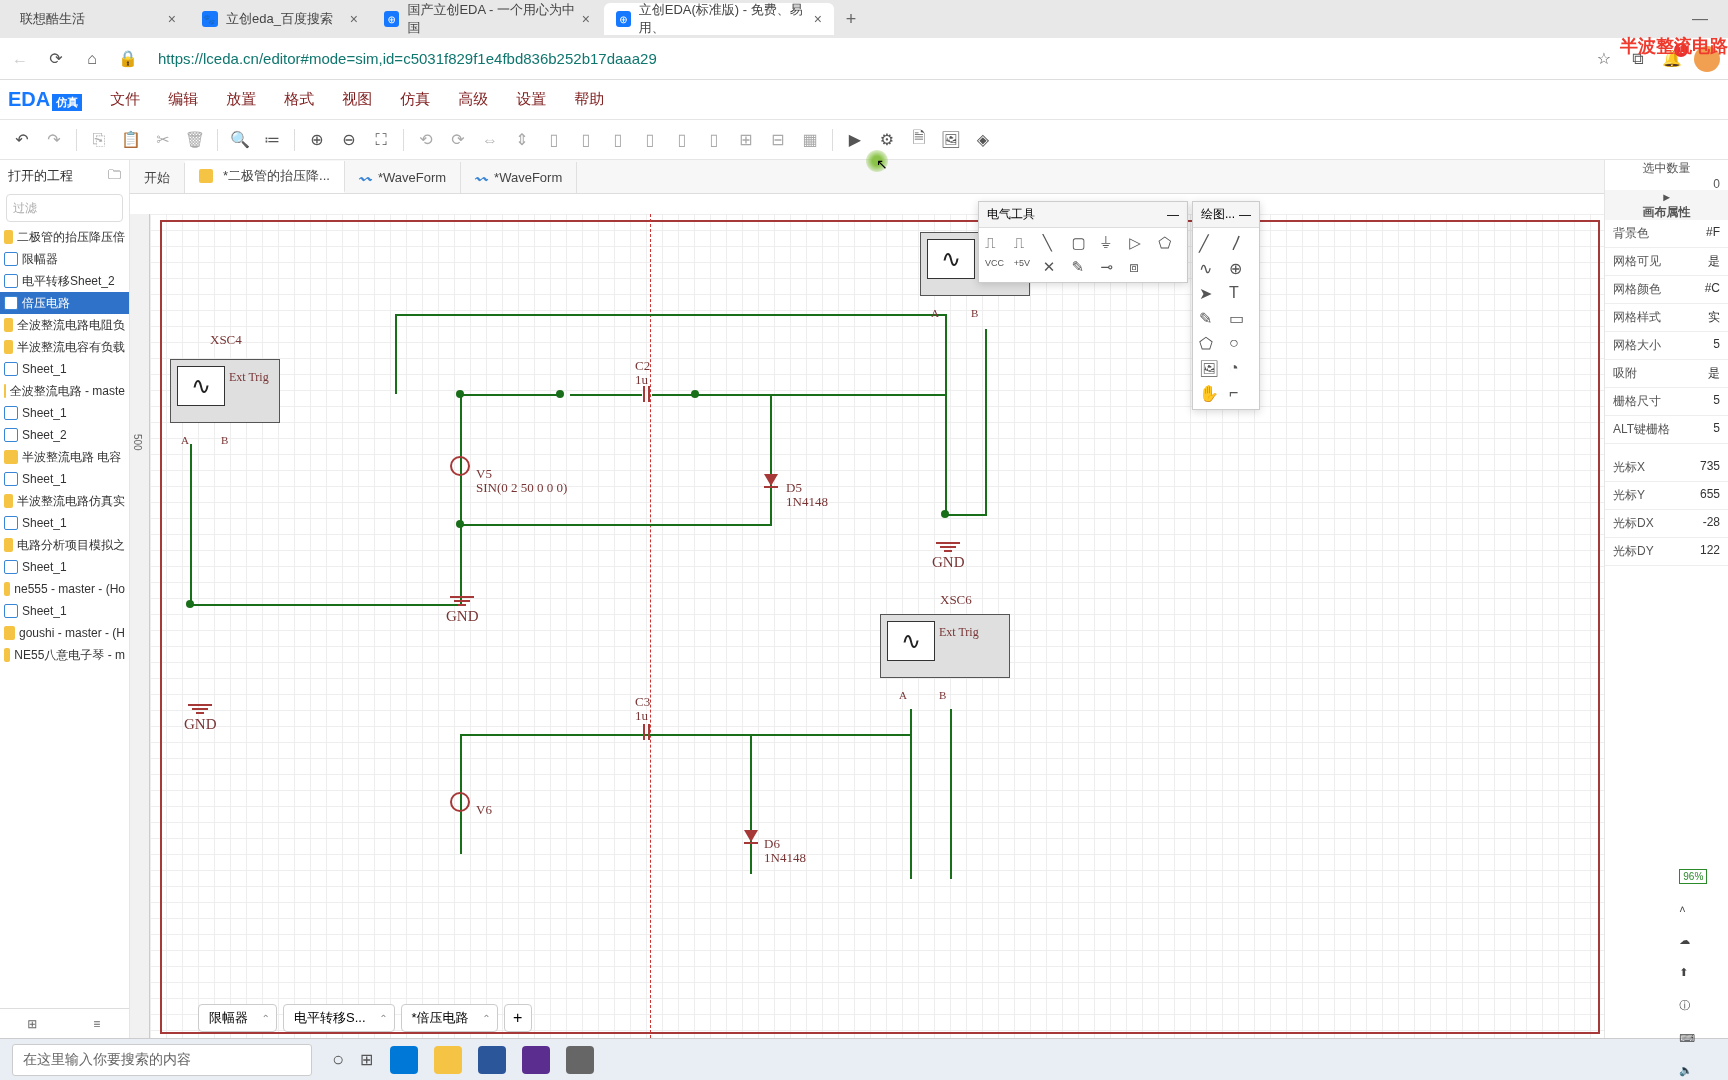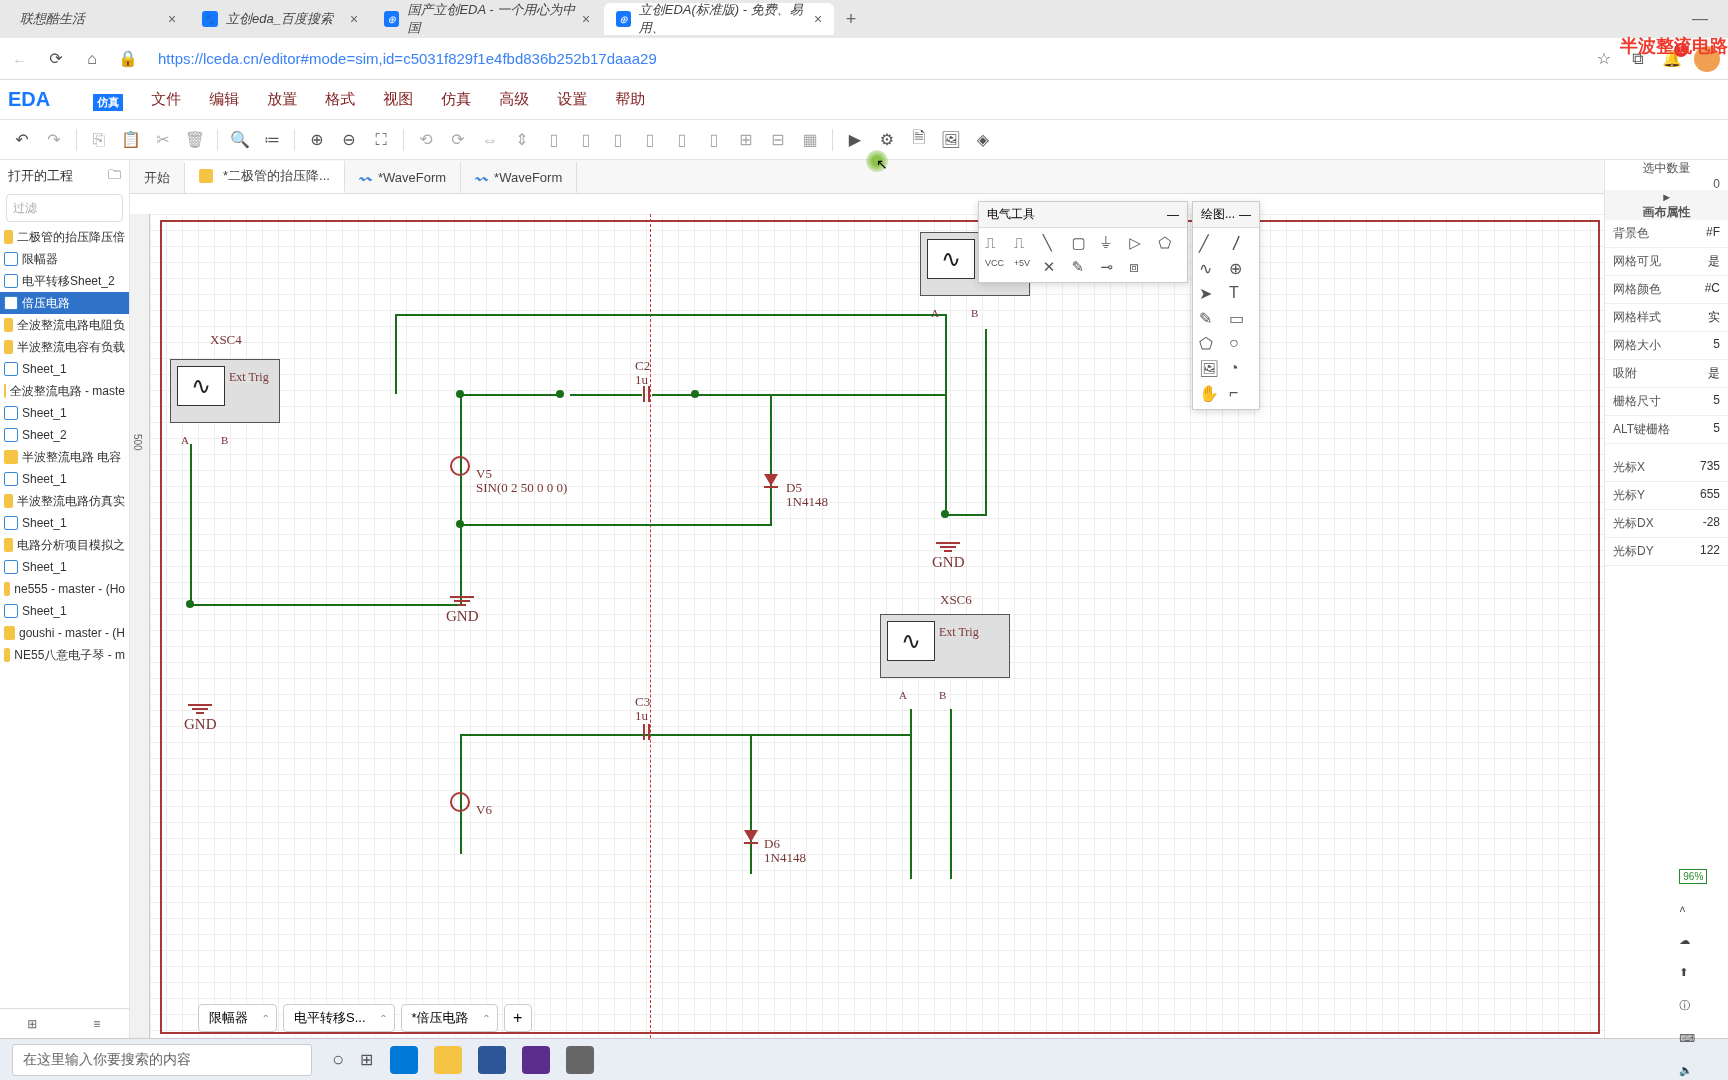--- a/index.html
+++ b/index.html
@@ -1,38 +1,38 @@
 <!DOCTYPE html>
 <html><head>
 <meta charset="utf-8">
 <style>
 * { margin: 0; padding: 0; box-sizing: border-box; font-family: "Microsoft YaHei", Arial, sans-serif; }
 body { background: #fff; overflow: hidden; width: 1728px; height: 1080px; position: relative; }
 
 .browser-tabs { height: 38px; background: #e8e8e8; display: flex; align-items: center; padding: 0 8px; }
-.tab { display: flex; align-items: center; padding: 0 12px; height: 32px; margin-right: 2px; font-size: 13px; color: #444; border-radius: 6px 6px 0 0; min-width: 180px; max-width: 230px; font-style: italic; }
+.tab { display: flex; align-items: center; padding: 0 12px; height: 32px; margin-right: 2px; font-size: 13px; color: #444; border-radius: 6px 6px 0 0; min-width: 180px; max-width: 230px; }
 .tab.active { background: #fff; }
 .tab-icon { width: 16px; height: 16px; margin-right: 8px; border-radius: 3px; background: #1677ff; display: inline-flex; align-items: center; justify-content: center; font-size: 10px; color: #fff; }
 .tab-close { margin-left: auto; color: #666; font-size: 14px; }
 .new-tab { width: 30px; text-align: center; font-size: 18px; color: #666; }
 .win-controls { margin-left: auto; display: flex; gap: 8px; color: #666; }
 .win-btn { width: 40px; text-align: center; font-size: 16px; }
 
 .addr-bar { height: 42px; display: flex; align-items: center; padding: 0 8px; gap: 12px; border-bottom: 1px solid #ddd; }
 .addr-icon { width: 24px; height: 24px; display: flex; align-items: center; justify-content: center; color: #555; font-size: 16px; }
-.addr-url { flex: 1; font-size: 15px; color: #3b82f6; padding-left: 6px; }
+.addr-url { flex: 1; font-size: 15px; color: #0f766e; padding-left: 6px; }
 .addr-right { display: flex; gap: 10px; align-items: center; }
 .avatar { width: 26px; height: 26px; border-radius: 50%; background: #f0a050; }
 .notif { position: relative; }
 .notif-badge { position: absolute; top: -4px; right: -4px; background: #e93030; color: #fff; font-size: 10px; border-radius: 50%; width: 14px; height: 14px; display: flex; align-items: center; justify-content: center; }
 
 .watermark { position: absolute; top: 34px; right: 0; color: #ef3a2e; font-size: 18px; font-weight: 700; z-index: 1000; }
 
 .menubar { height: 40px; display: flex; align-items: center; padding: 0 8px; border-bottom: 1px solid #e5e5e5; gap: 4px; }
-.logo { font-size: 20px; font-weight: 700; color: #1677ff; margin-right: 12px; display: flex; align-items: baseline; gap: 41px; }
+.logo { font-size: 20px; font-weight: 700; color: #1677ff; margin-right: 12px; display: flex; align-items: baseline; }
 .logo-sub { font-size: 11px; background: #1677ff; color: #fff; padding: 1px 4px; margin-left: 2px; }
 .menu-item { padding: 6px 12px; font-size: 15px; color: #7f1d1d; }
 
 .toolbar { height: 40px; display: flex; align-items: center; padding: 0 8px; gap: 4px; border-bottom: 1px solid #e5e5e5; }
 .tool-btn { width: 28px; height: 28px; display: flex; align-items: center; justify-content: center; color: #aaa; font-size: 16px; }
 .tool-btn.enabled { color: #555; }
 .tool-sep { width: 1px; height: 22px; background: #ddd; margin: 0 4px; }
 
 .main { display: flex; height: calc(100% - 38px - 42px - 40px - 40px - 42px); }
 

